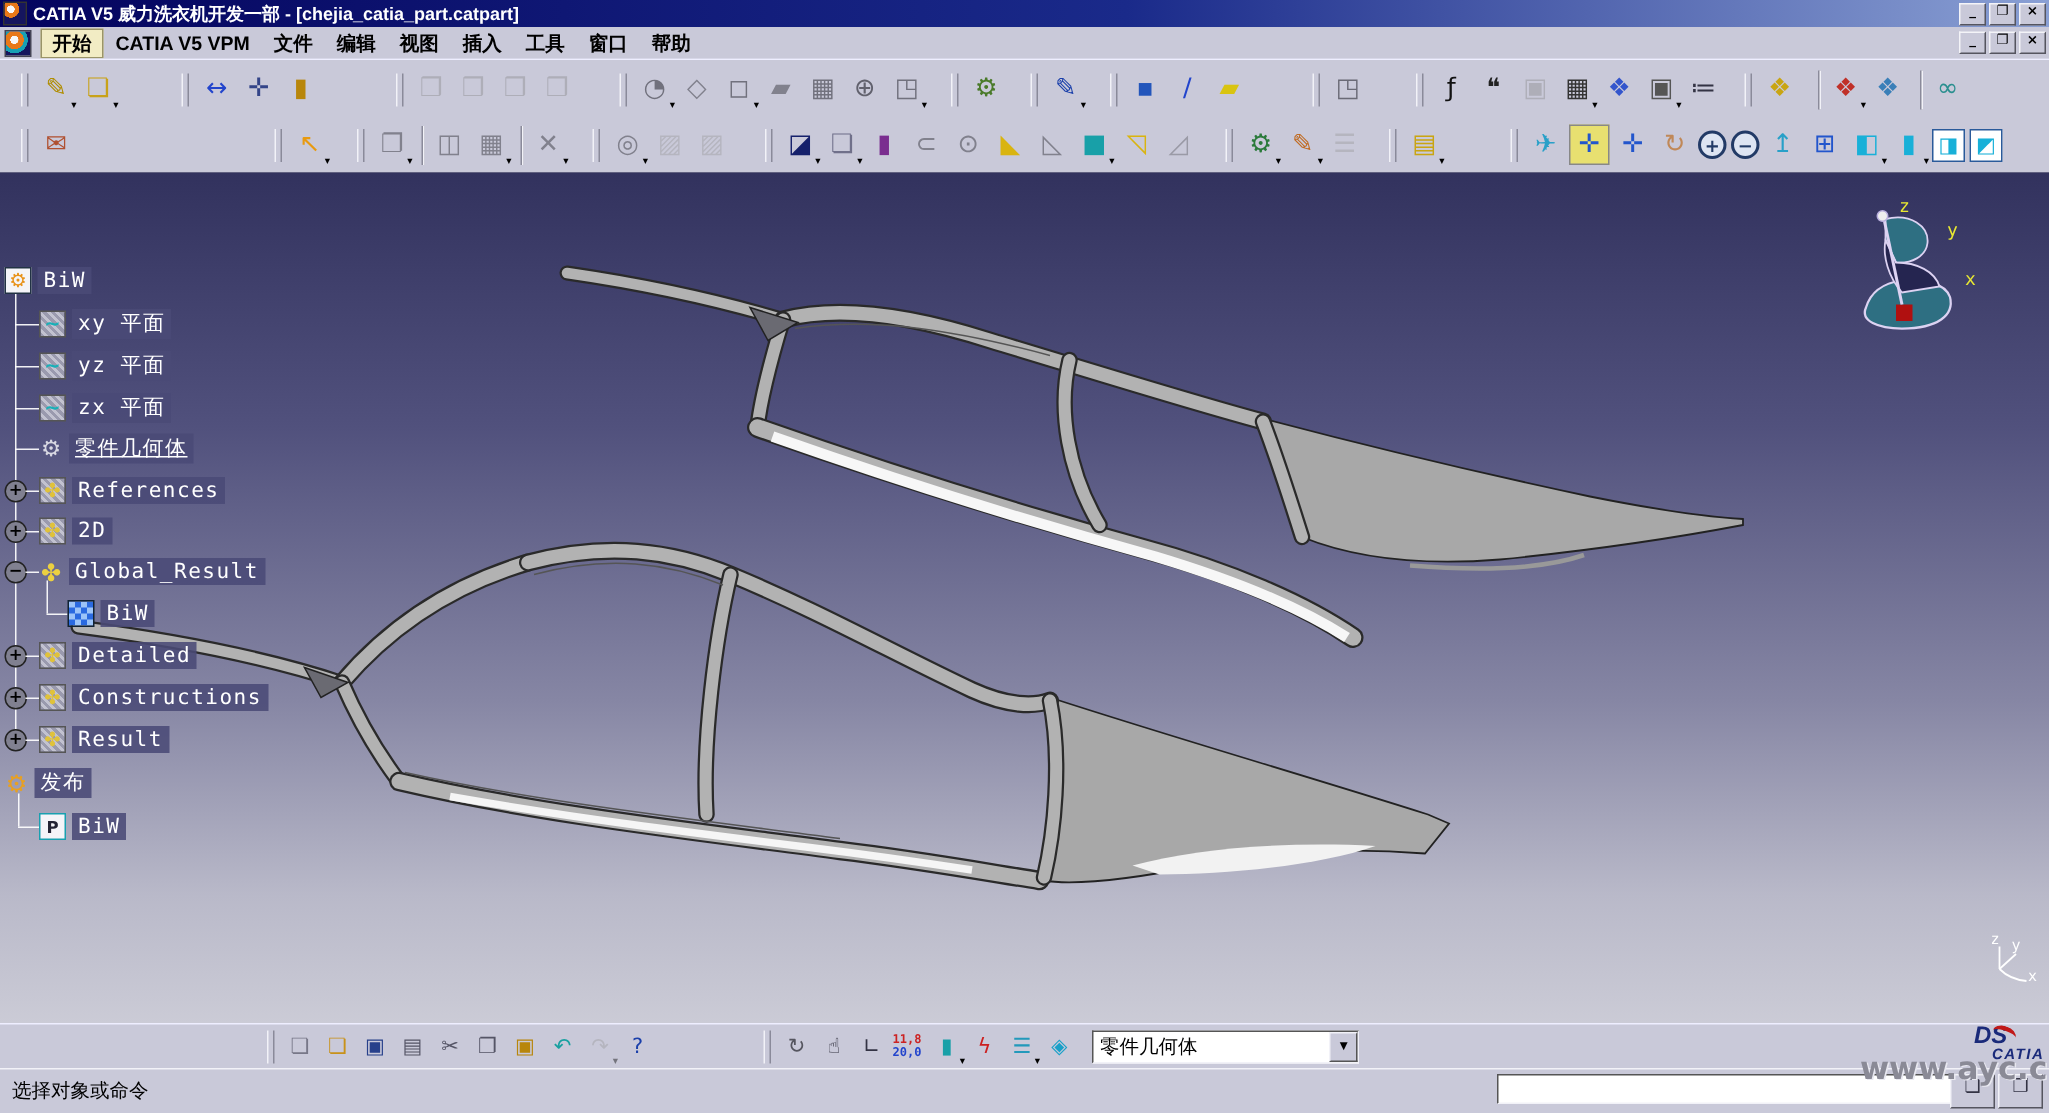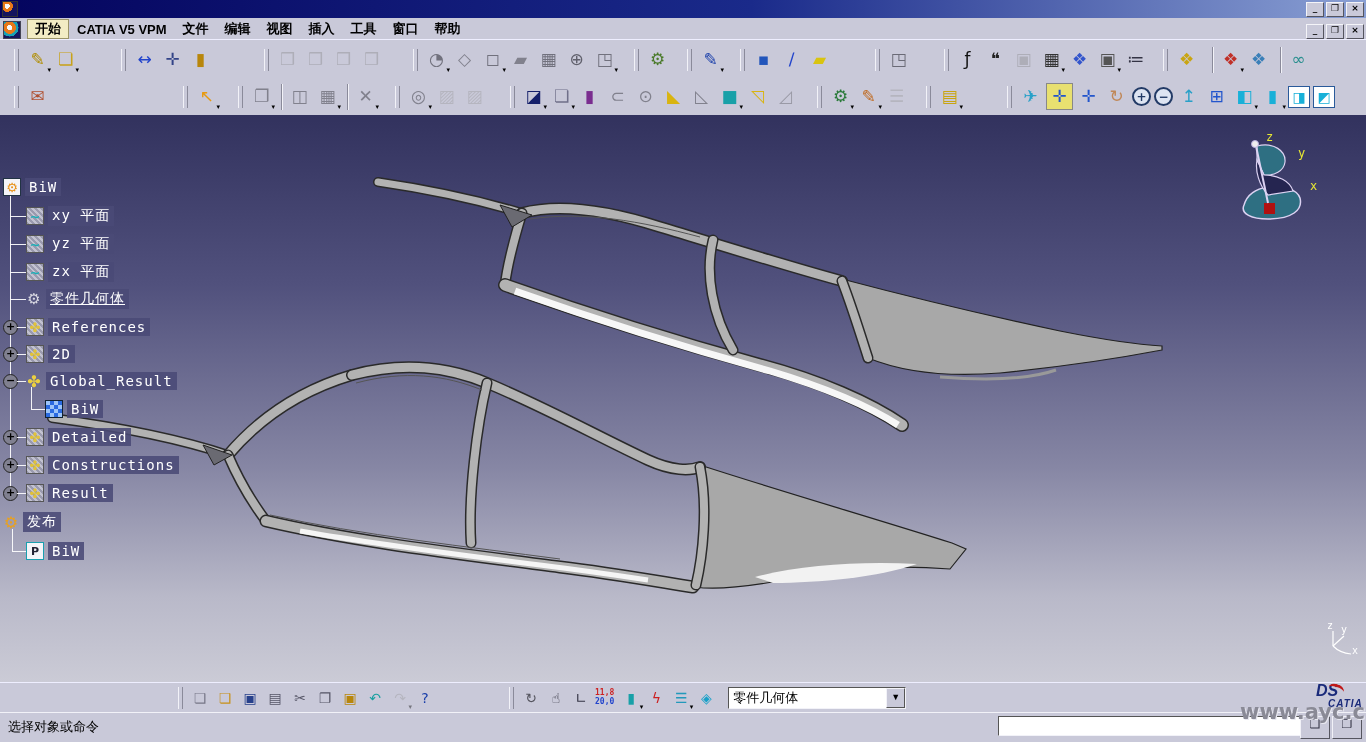--- a/index.html
+++ b/index.html
@@ -10,21 +10,21 @@
     background:linear-gradient(90deg,#04045e 0%,#1a2a8a 55%,#8aa0d4 100%);
     display:flex;align-items:center;color:#fff;font-size:12px;font-weight:bold;}
   .appicon{width:14px;height:14px;margin:0 4px 0 2px;flex:0 0 auto;
     background:radial-gradient(circle at 30% 30%,#f8f8f8 0 18%,#e87818 19% 40%,#15155e 41% 100%);
     border:1px solid #333;}
   .wbtns{margin-left:auto;display:flex;gap:2px;margin-right:2px;}
   .wbtn{width:16px;height:13px;background:#c9c9d9;border:1px solid;
     border-color:#f4f4f8 #55555f #55555f #f4f4f8;font-size:9px;line-height:11px;
     text-align:center;color:#000;font-weight:bold;font-family:"DejaVu Sans",sans-serif;}
   .menubar{position:absolute;top:18px;left:0;width:1366px;height:21px;background:#c9c9d9;
-    display:flex;align-items:flex-end;font-size:13px;color:#000;border-bottom:1px solid #a8a8ba;}
+    display:flex;align-items:center;font-size:13px;color:#000;border-bottom:1px solid #a8a8ba;}
   .menuicon{width:16px;height:16px;margin:0 6px 0 3px;
     background:radial-gradient(circle at 35% 35%,#f8f8f8 0 18%,#e87818 19% 42%,#17a0b4 43% 60%,#15155e 61% 100%);
     border:1px solid #445;}
   .mitem{padding:1px 8px;white-space:nowrap;font-weight:600;}
   .mitem.hl{background:#f2ecc4;border:1px solid #9a9468;padding:0 7px;}
   
   .tbrow{position:absolute;left:0;width:1366px;background:#c9c9d9;display:flex;align-items:center;}
   #tbrow1{top:39px;height:39px;border-top:1px solid #eef;}
   #tbrow2{top:78px;height:37px;border-bottom:2px solid #55556a;}
   .grip{width:3px;height:22px;border-left:1px solid #f2f2f8;border-right:1px solid #8a8a9a;
@@ -88,20 +88,21 @@
   #watermark{position:absolute;left:1240px;top:700px;font-size:21px;font-weight:bold;
     color:#8a8a96;text-shadow:1px 1px 0 #e8e8f0;pointer-events:none;z-index:50;
     font-family:"DejaVu Sans",sans-serif;}
   svg text{font-family:"DejaVu Sans Mono",monospace;}
 </style>
 </head>
 <body>
 
 <div class="titlebar">
   <div class="appicon"></div>
+  <span>CATIA V5  威力洗衣机开发一部 - [chejia_catia_part.catpart]</span>
   <div class="wbtns" id="wbtns-top">
       <div class="wbtn">_</div>
       <div class="wbtn">❐</div>
       <div class="wbtn">×</div>
     </div>
 </div>
 
 <div class="menubar">
   <div class="menuicon"></div>
   <div id="menu-items" style="display:flex;align-items:center;">

